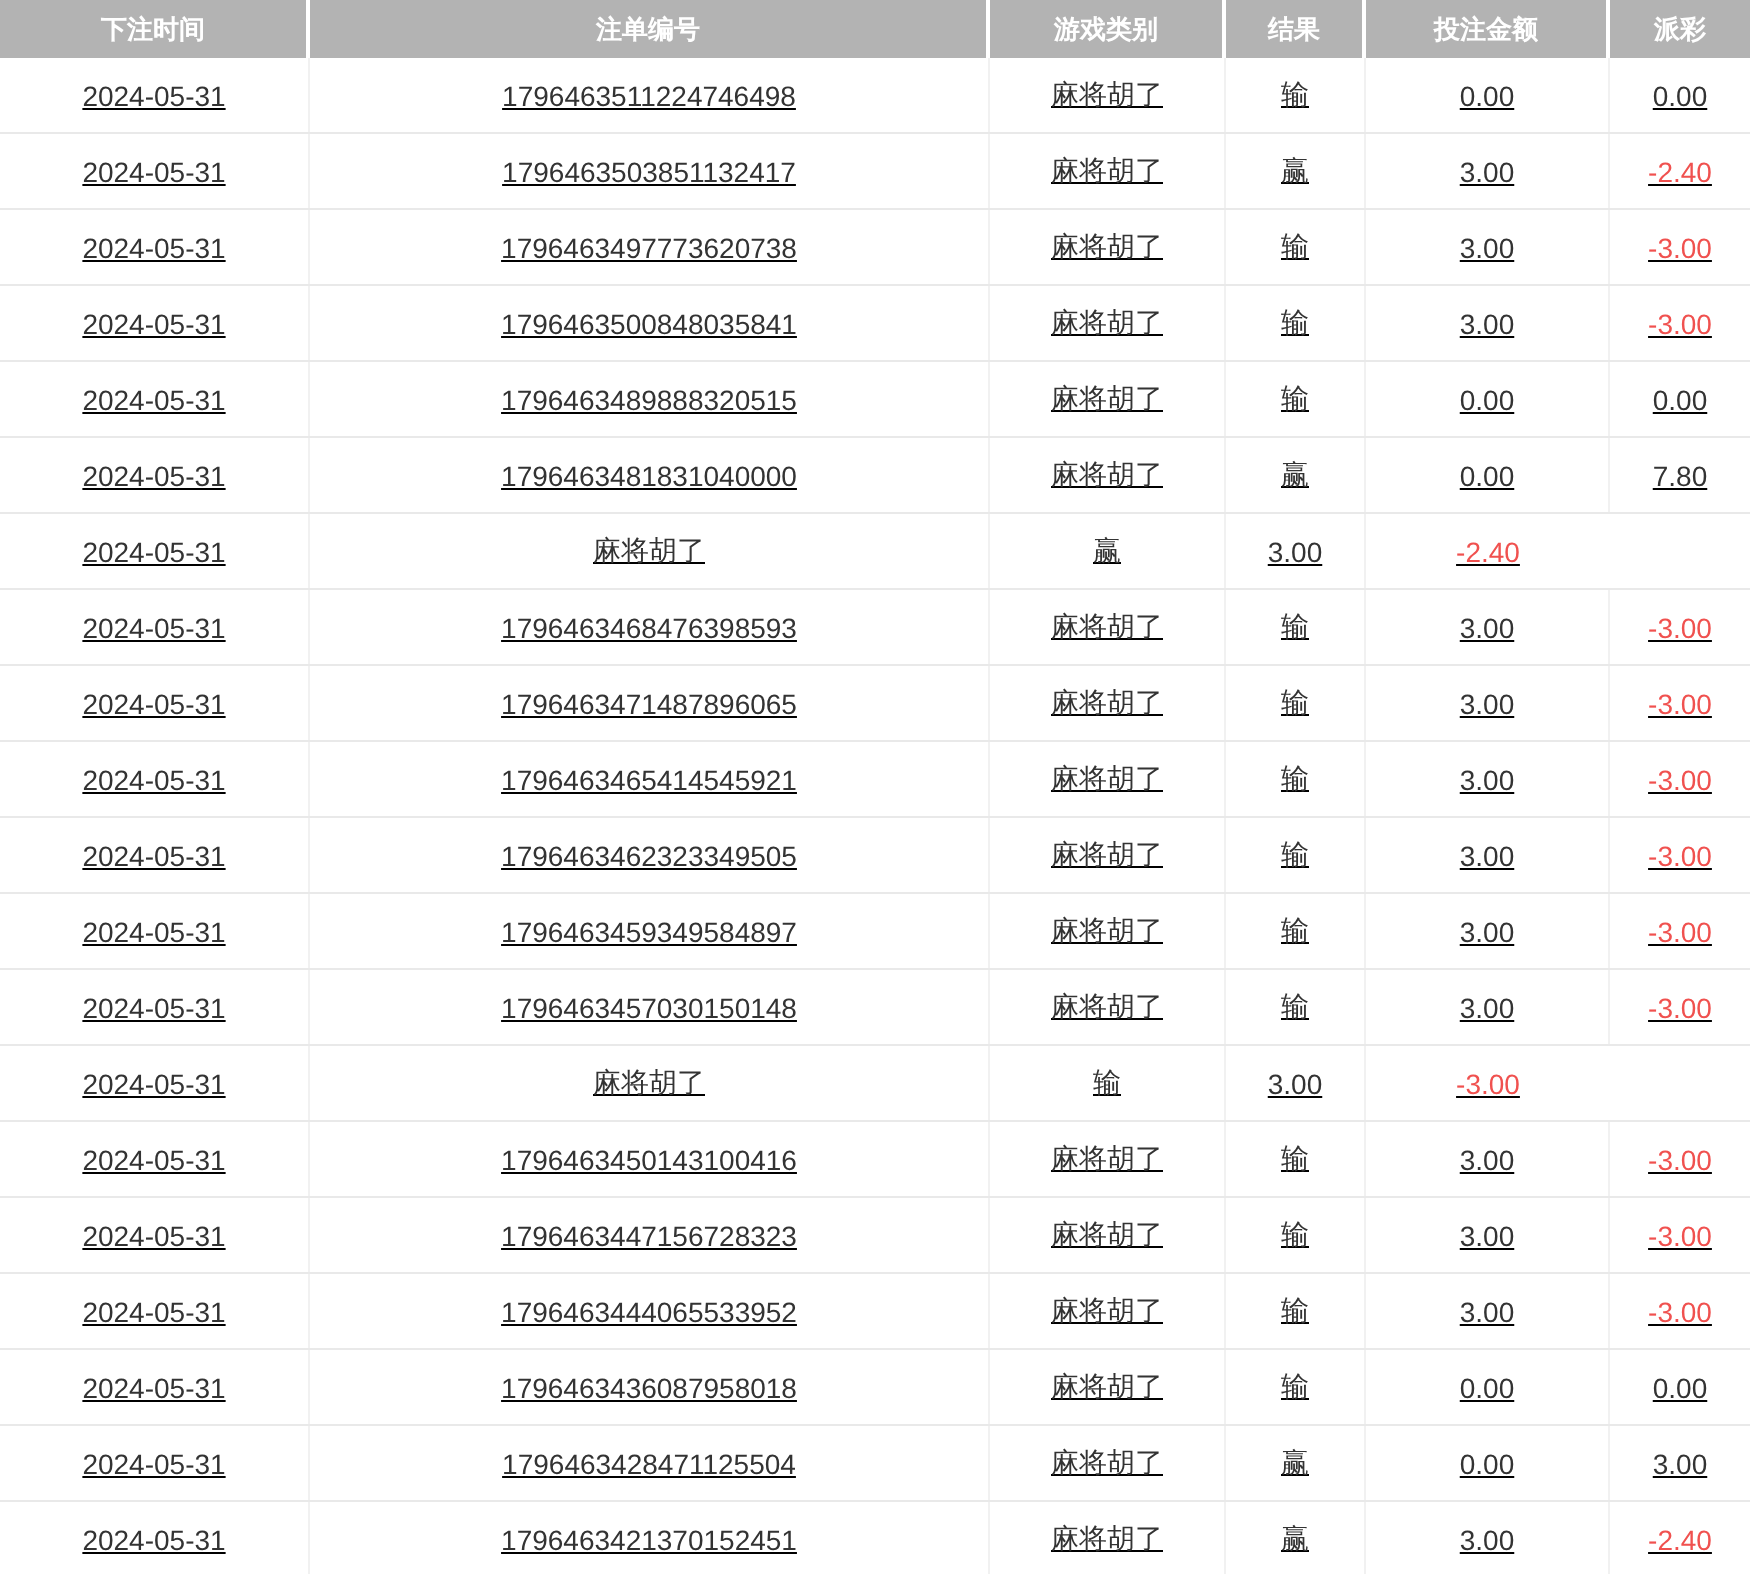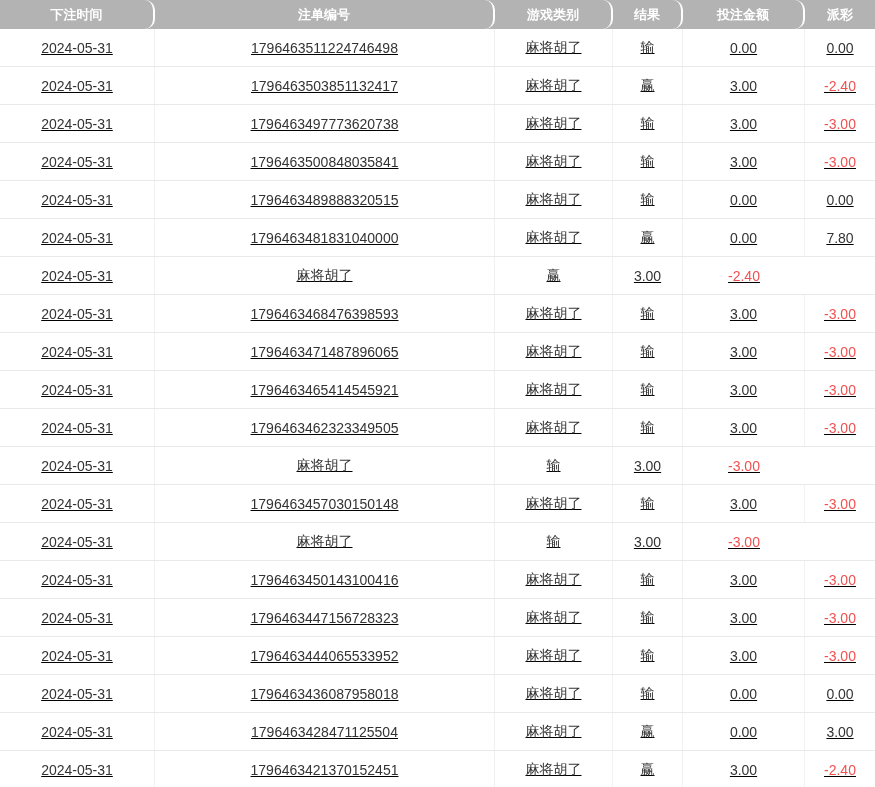--- a/index.html
+++ b/index.html
@@ -33,21 +33,20 @@
     box-sizing: border-box;
     display: flex;
     align-items: center;
     justify-content: center;
     color: #ffffff;
     font-weight: bold;
     font-size: 13px;
     border-right: 2px solid #ffffff;
     overflow: hidden;
     white-space: nowrap;
-    border-radius: 10px;
   }
   .th:last-child { border-right: none; }
   
   .tr {
     height: 38px;
     box-sizing: border-box;
     border-bottom: 1px solid #e9e9e9;
     background: #ffffff;
     text-decoration: underline;
   }
@@ -160,20 +159,21 @@
       <div class="grid-row tr">
         <div class="td td-time">2024-05-31</div>
         <div class="td td-order_id">1796463462323349505</div>
         <div class="td td-game_type">麻将胡了</div>
         <div class="td td-result">输</div>
         <div class="td td-bet_amount">3.00</div>
         <div class="td td-payout negative">-3.00</div>
       </div>
       <div class="grid-row tr">
         <div class="td td-time">2024-05-31</div>
+        <div class="td td-order_id">1796463459349584897</div>
         <div class="td td-game_type">麻将胡了</div>
         <div class="td td-result">输</div>
         <div class="td td-bet_amount">3.00</div>
         <div class="td td-payout negative">-3.00</div>
       </div>
       <div class="grid-row tr">
         <div class="td td-time">2024-05-31</div>
         <div class="td td-order_id">1796463457030150148</div>
         <div class="td td-game_type">麻将胡了</div>
         <div class="td td-result">输</div>

